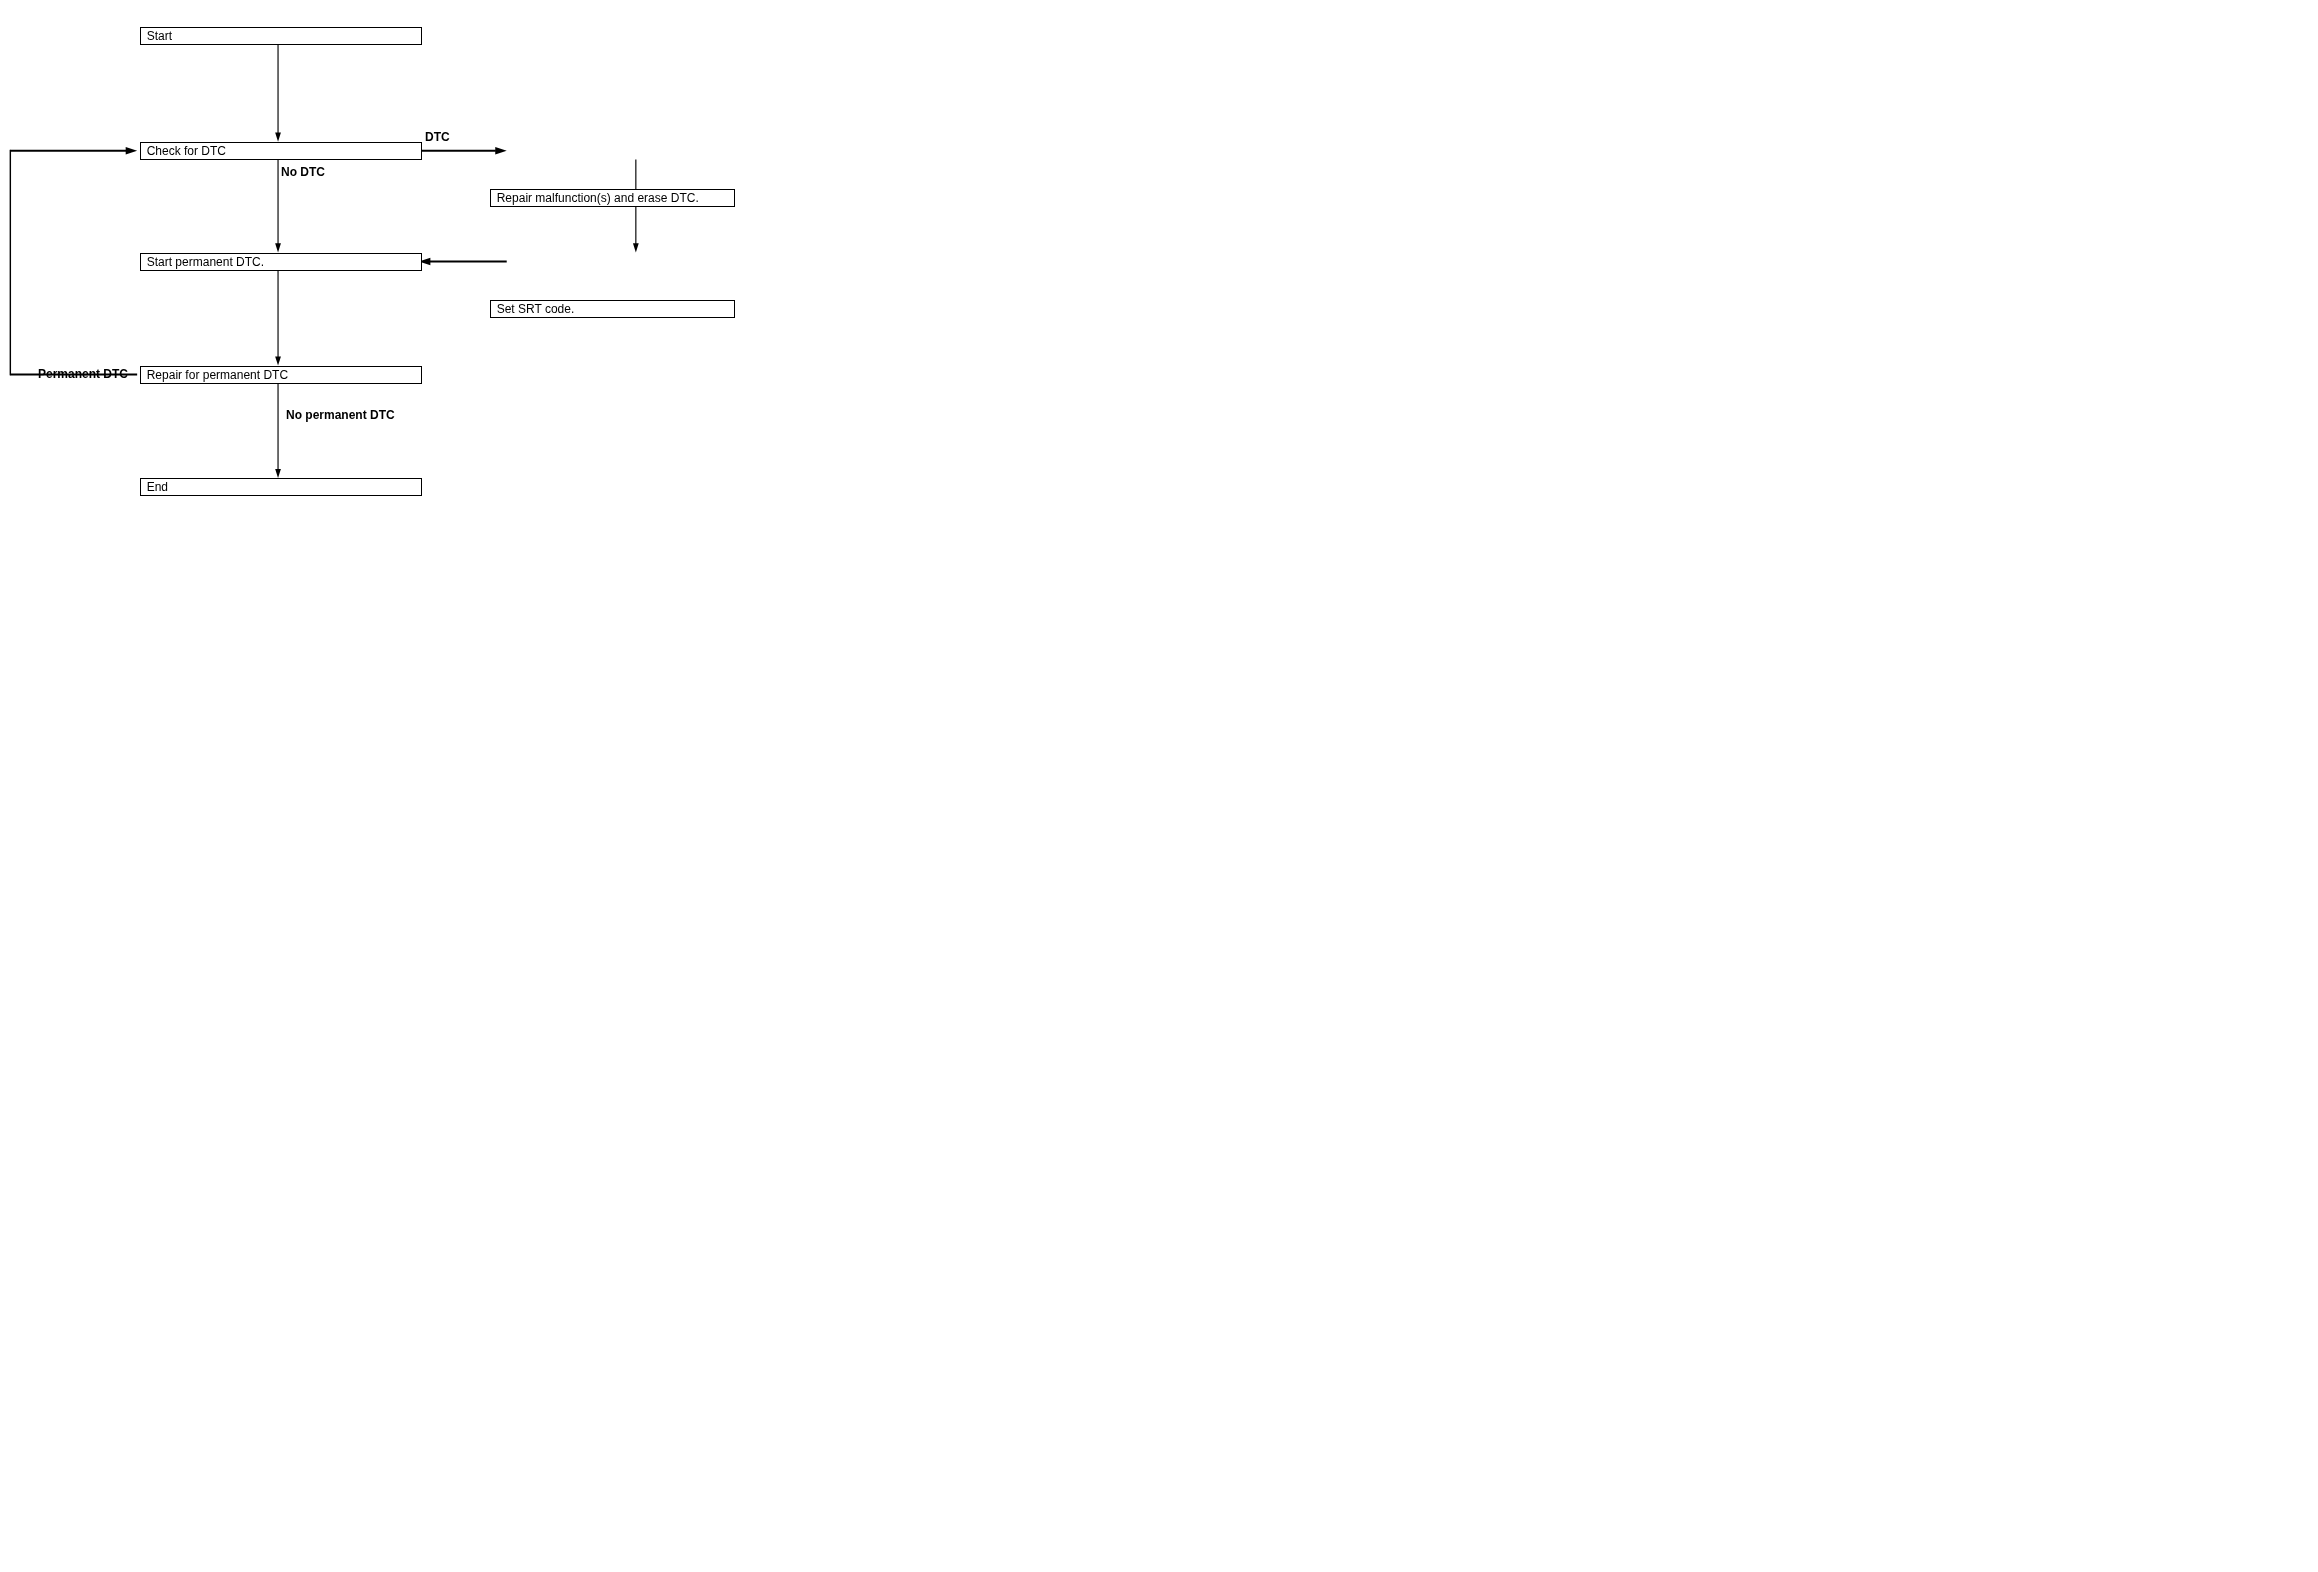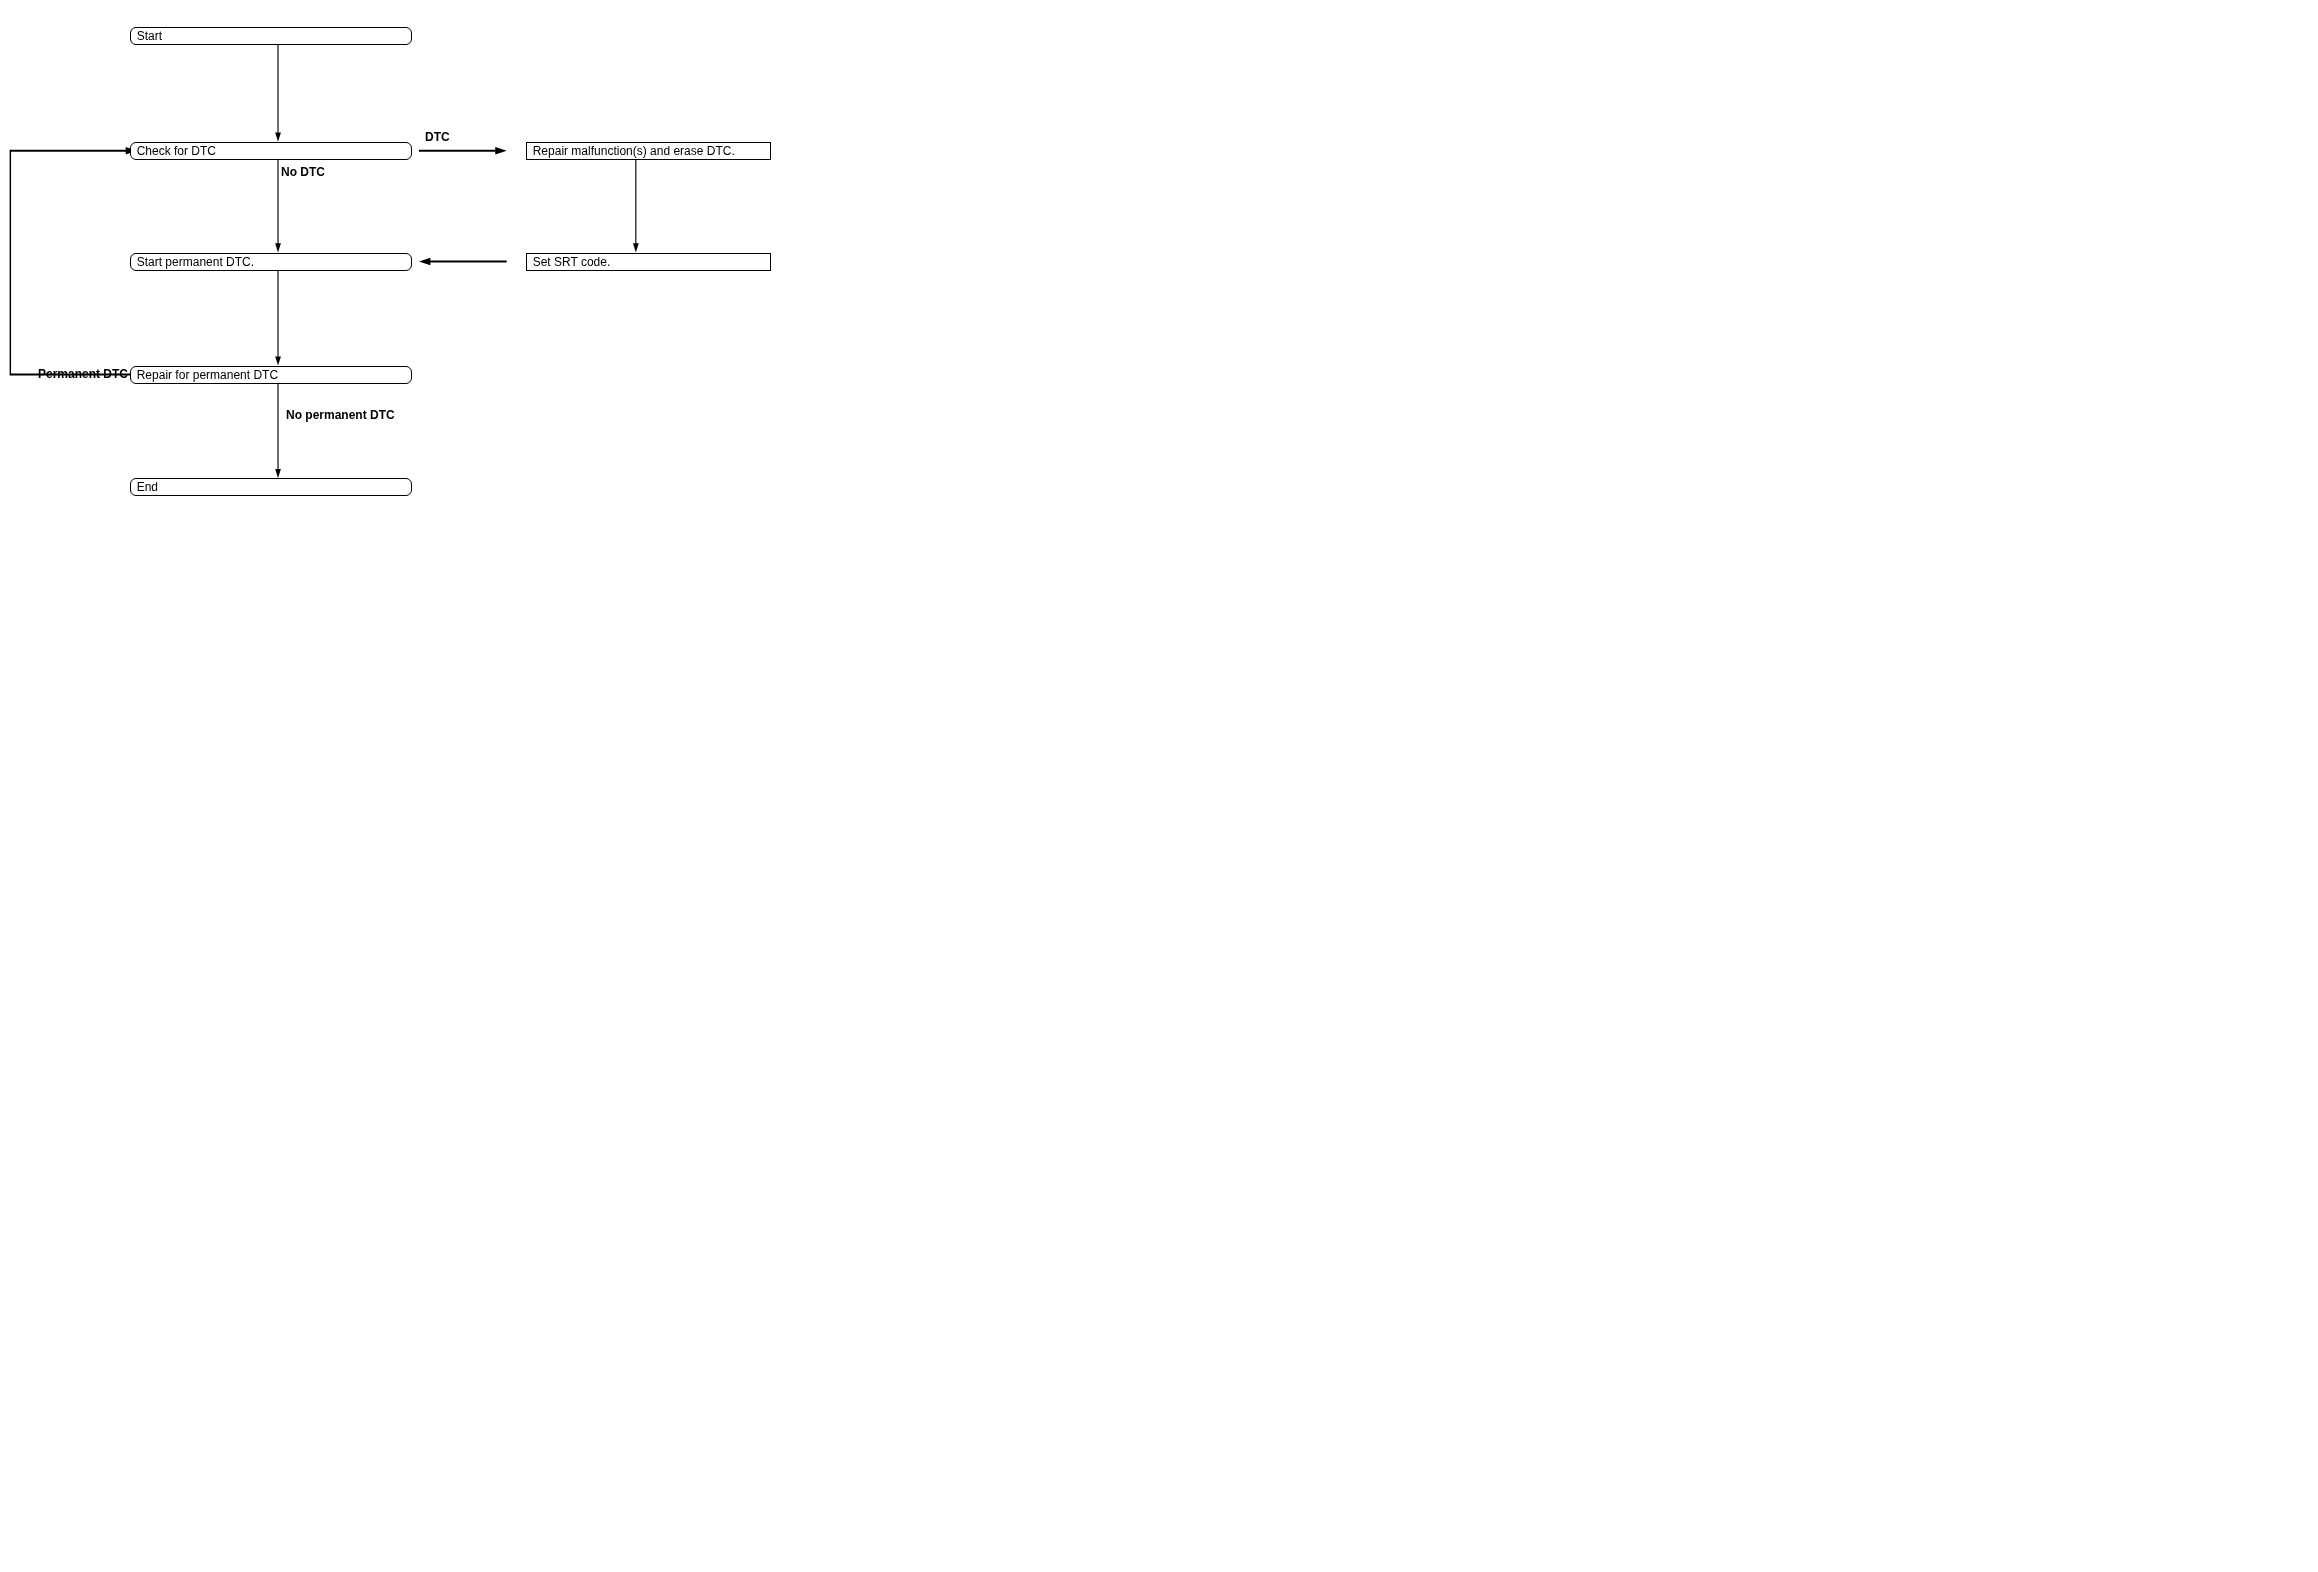--- a/index.html
+++ b/index.html
@@ -32,22 +32,22 @@
     display: flex;
     align-items: center;
   }
   .node span {
     display: block;
     padding-left: 5.7px;
     font-size: 12px;
     line-height: 14.4px;
     white-space: nowrap;
   }
-  .node.col-left  { left: 130px; width: 282px; border-radius: 6px; }
-  .node.col-right { left: 526px; width: 245px; }
+  .node.col-left  { left: 140px; width: 282px; }
+  .node.col-right { left: 490px; width: 245px; margin-top: 47px; }
   .edge-label {
     position: absolute;
     font-size: 12px;
     line-height: 13.8px;
     white-space: nowrap;
     font-weight: bold;
   }
 </style>
 </head>
 <body>

